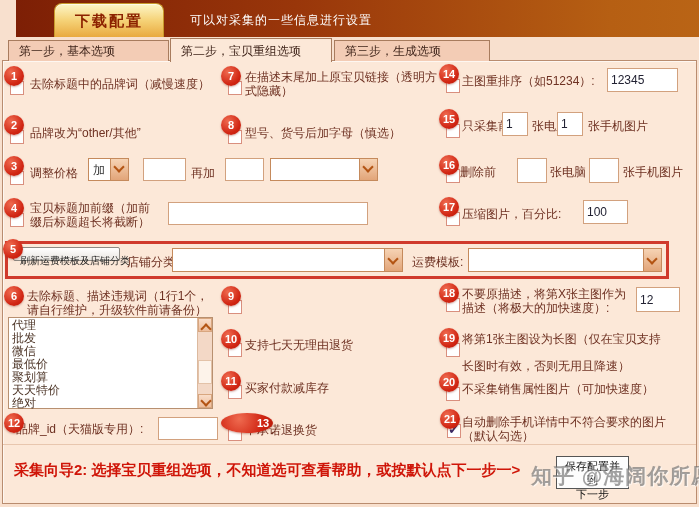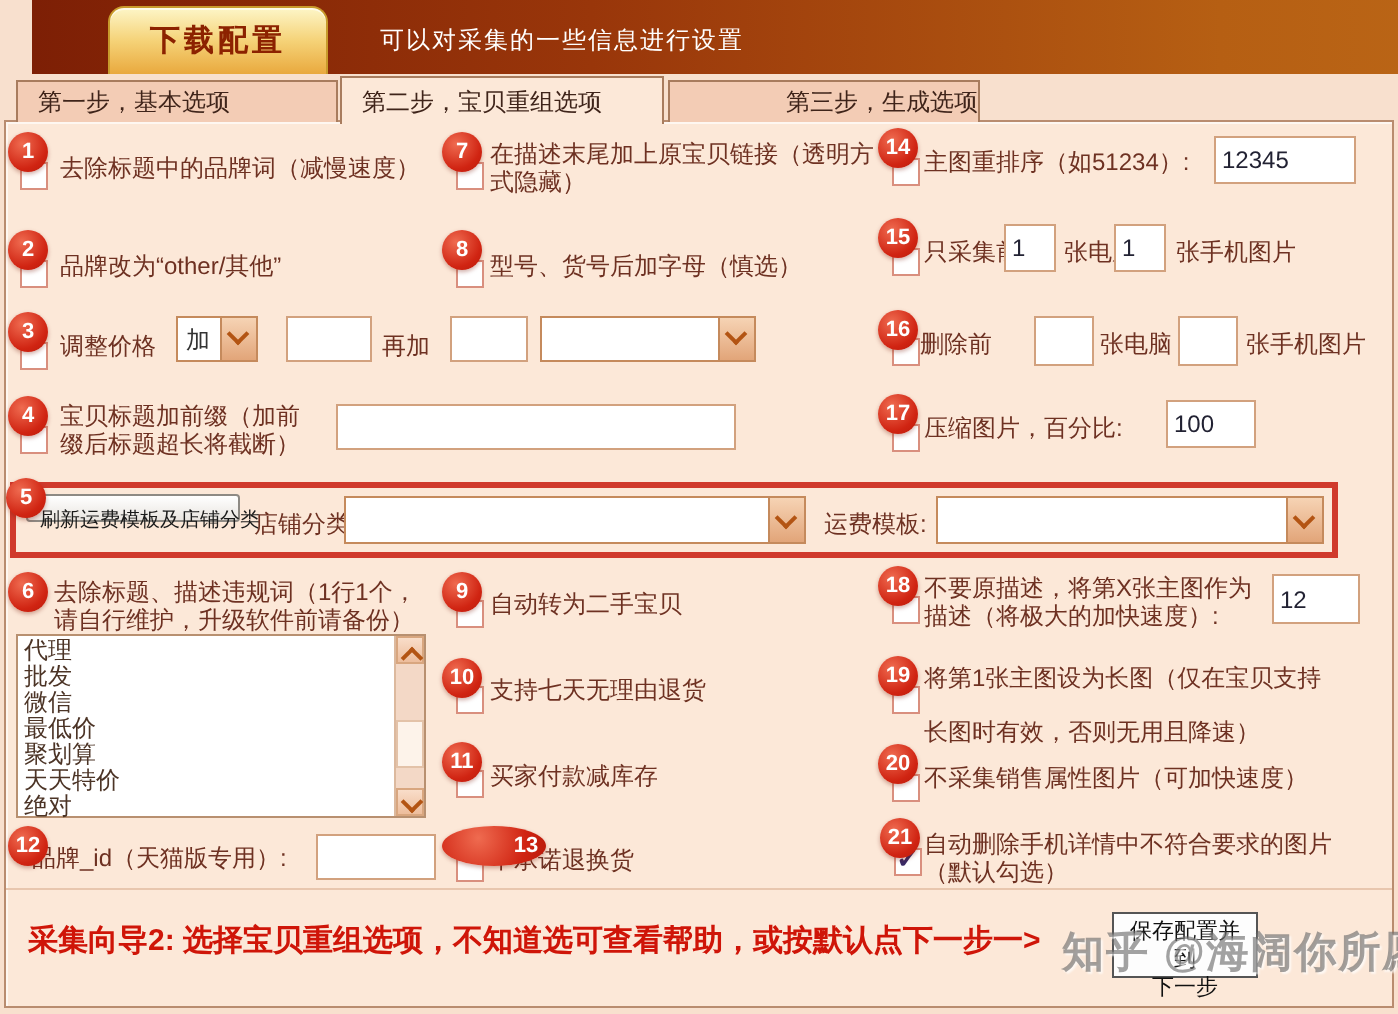--- a/index.html
+++ b/index.html
@@ -70,21 +70,21 @@
 
 <div class="app">
 
   <div class="topbar">
     <div class="title-tab">下载配置</div>
     <div class="subtitle">可以对采集的一些信息进行设置</div>
   </div>
 
   <div class="tab" style="left:8px;width:161px;">第一步，基本选项</div>
   <div class="tab active" style="left:170px;width:162px;">第二步，宝贝重组选项</div>
-  <div class="tab" style="left:334px;width:156px;text-align:right;">第三步，生成选项</div>
+  <div class="tab" style="left:334px;width:156px;">第三步，生成选项</div>
 
   <div class="panel"></div>
   <div class="hline"></div>
 
   <span class="badge" style="left:4px;top:66px;">1</span>
   <span class="cb" style="left:10px;top:81px;"></span>
   <span class="lbl" style="left:30px;top:76px;">去除标题中的品牌词（减慢速度）</span>
 
   <span class="badge" style="left:4px;top:115px;">2</span>
   <span class="cb" style="left:10px;top:130px;"></span>
@@ -163,21 +163,20 @@
   <span class="cb" style="left:228px;top:81px;"></span>
   <span class="lbl" style="left:245px;top:69px;">在描述末尾加上原宝贝链接（透明方</span>
   <span class="lbl" style="left:245px;top:83px;">式隐藏）</span>
 
   <span class="badge" style="left:221px;top:115px;">8</span>
   <span class="cb" style="left:228px;top:130px;"></span>
   <span class="lbl" style="left:245px;top:125px;">型号、货号后加字母（慎选）</span>
 
   <span class="badge" style="left:221px;top:286px;">9</span>
   <span class="cb" style="left:228px;top:300px;"></span>
-  <span class="lbl" style="left:245px;top:294px;">自动转为二手宝贝</span>
 
   <span class="badge" style="left:221px;top:329px;">10</span>
   <span class="cb" style="left:228px;top:343px;"></span>
   <span class="lbl" style="left:245px;top:337px;">支持七天无理由退货</span>
 
   <span class="badge" style="left:221px;top:371px;">11</span>
   <span class="cb" style="left:228px;top:385px;"></span>
   <span class="lbl" style="left:245px;top:380px;">买家付款减库存</span>
 
   <span class="badge" style="left:221px;top:413px;padding-left:32px;">13</span>

